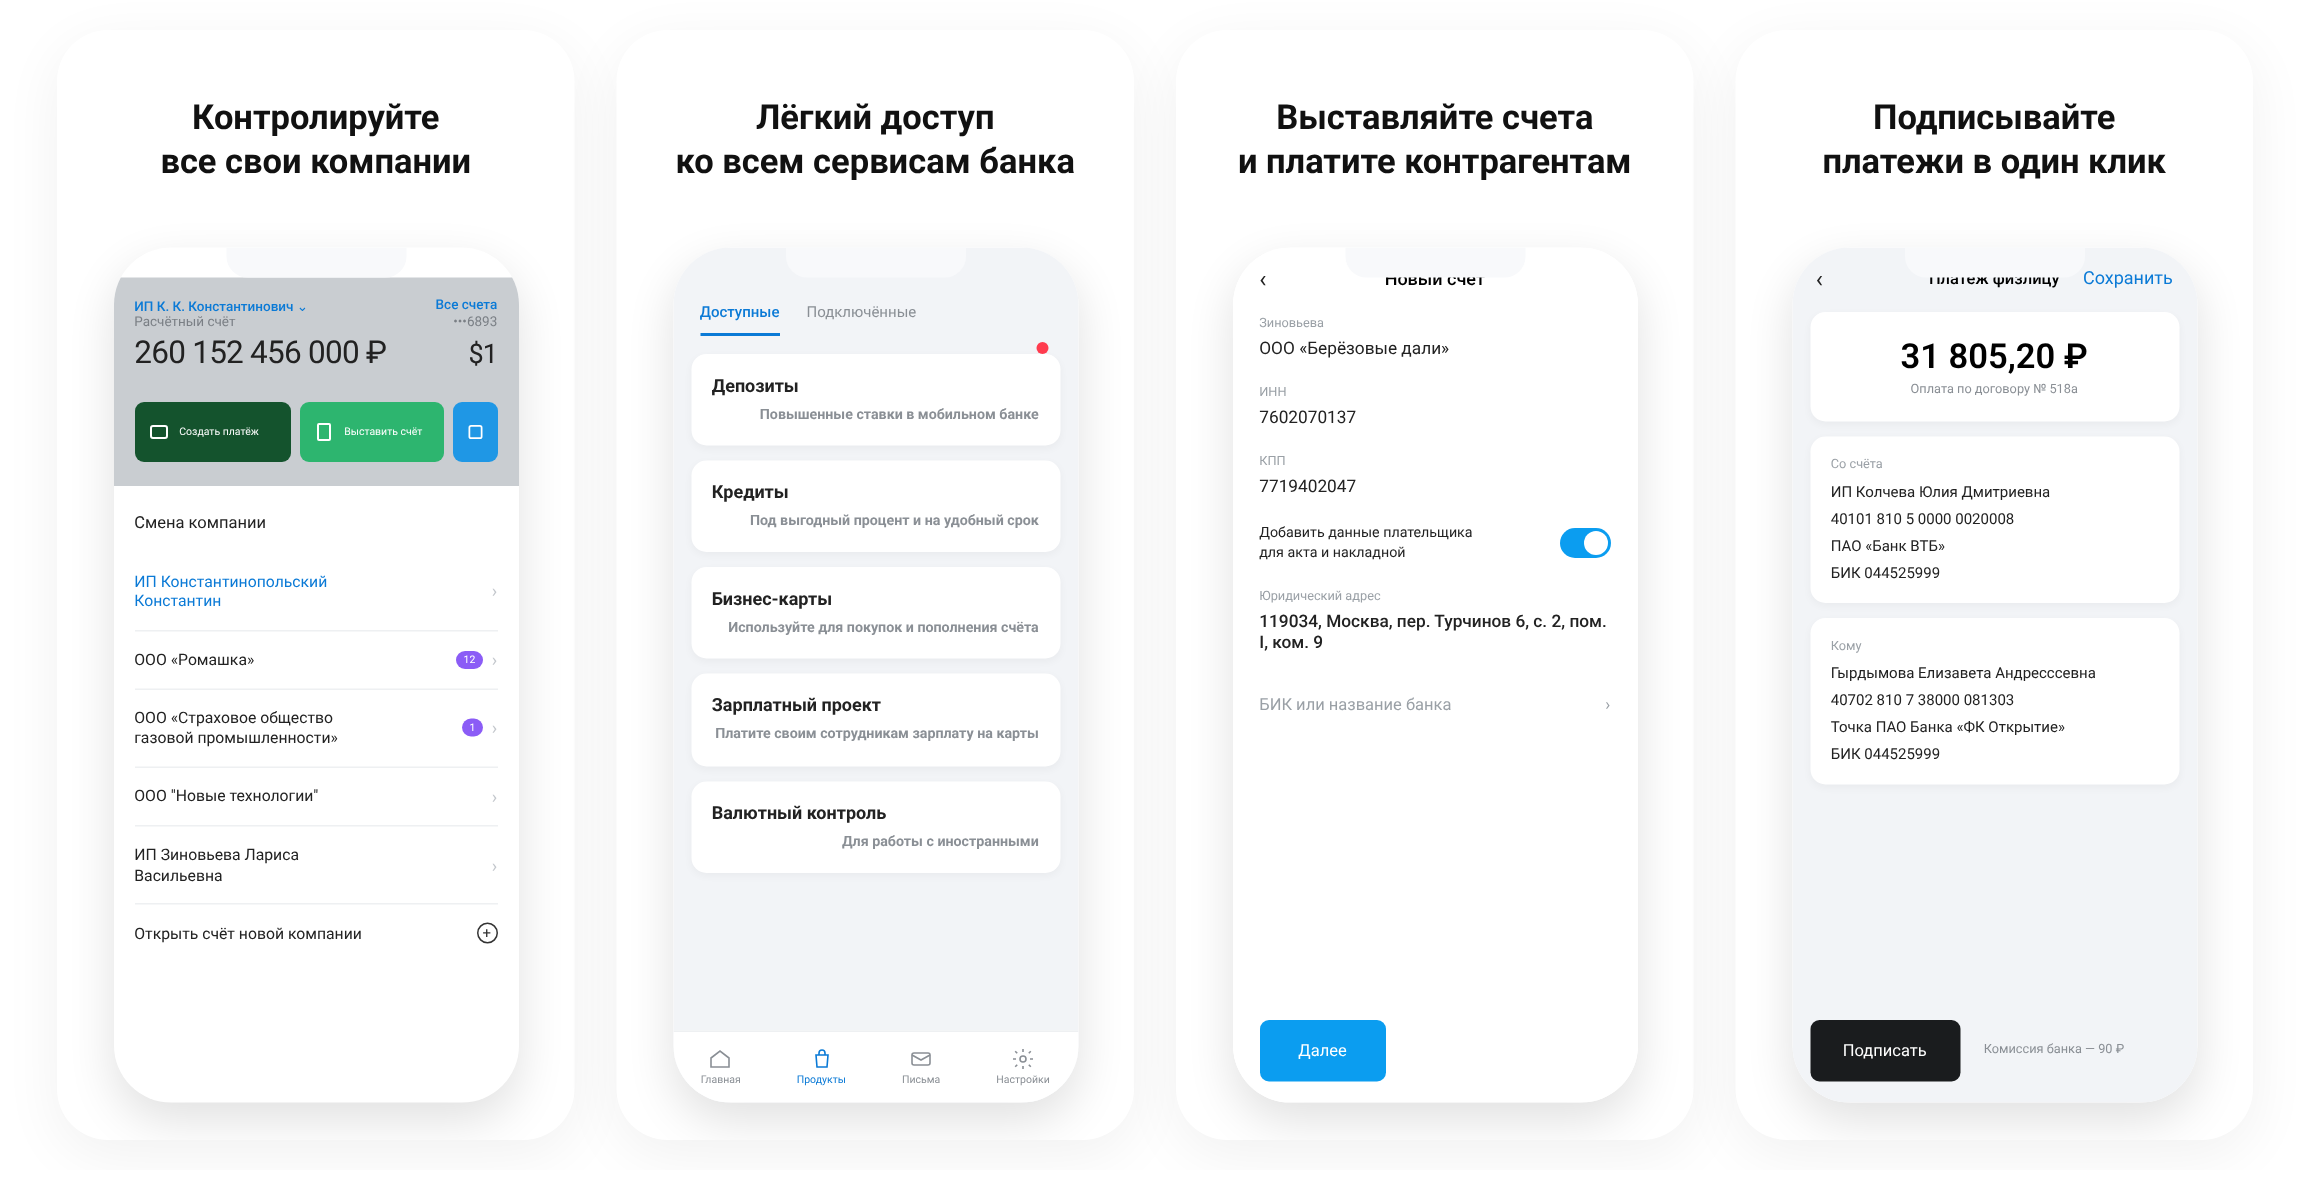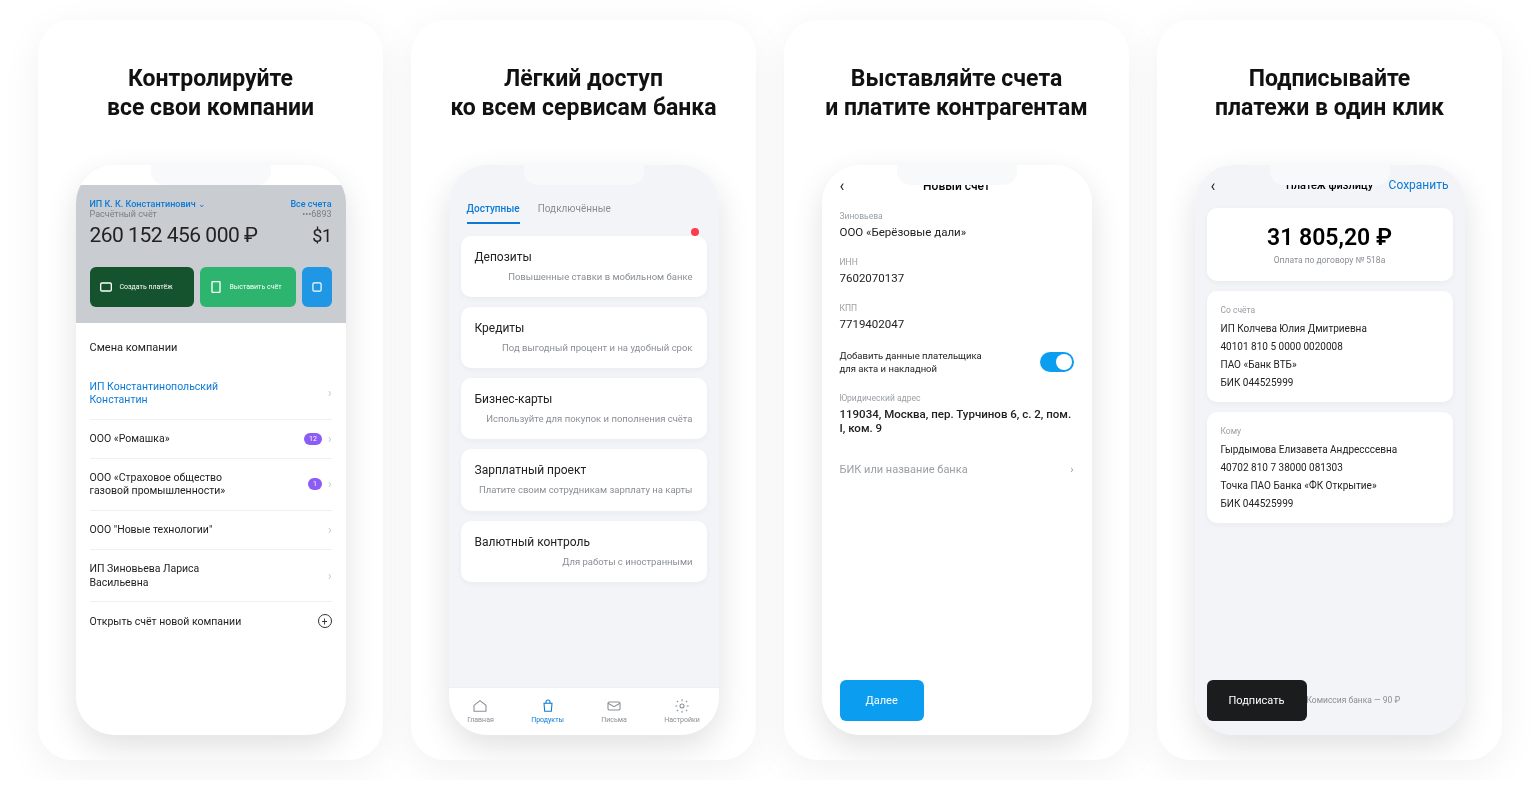--- a/index.html
+++ b/index.html
@@ -30,21 +30,21 @@
   .p1-badge { background:#8b5cf6; color:#fff; font-size:7px; padding:2px 5px; border-radius:8px; margin-right:6px;}
   .p1-right { display:flex; align-items:center;}
   .plus-circle { width:14px;height:14px;border:1.2px solid #333;border-radius:50%;display:flex;align-items:center;justify-content:center;font-size:10px;color:#333;}
   
   .p2-inner { background:#f2f4f7; height:100%; display:flex; flex-direction:column;}
   .p2-tabs { display:flex; gap:18px; padding:18px 18px 0 18px; font-size:10px;}
   .p2-tab { color:#8a8f95; padding-bottom:8px;}
   .p2-tab.active { color:#0b7ad6; border-bottom:2px solid #0b7ad6; font-weight:500;}
   .p2-list { padding:12px 12px 0 12px; flex:1; overflow:hidden; position:relative;}
   .red-dot { position:absolute; top:4px; right:20px; width:8px;height:8px;background:#ff3b4e;border-radius:50%;}
-  .p2-card { background:#fff; border-radius:10px; padding:14px 14px; margin-bottom:10px; box-shadow:0 2px 6px rgba(0,0,0,0.04);}
+  .p2-card { background:#fff; border-radius:10px; padding:14px 14px; margin-bottom:10px; box-shadow:0 2px 6px rgba(0,0,0,0.04);font-weight:bold;}
   .p2-card-title { font-size:12px; color:#222; margin-bottom:6px;}
   .p2-card-desc { font-size:9.5px; color:#8a8f95; line-height:1.4;text-align:right;}
   .p2-nav { height:48px; background:#fff; border-top:1px solid #eef0f2; display:flex; justify-content:space-around; align-items:center;}
   .p2-nav-item { display:flex;flex-direction:column;align-items:center;gap:2px;font-size:7px;color:#8a8f95;}
   .p2-nav-item.active { color:#0b7ad6;}
   .p2-nav-icon { width:16px;height:16px;}
   
   .p3-inner { background:#fff; height:100%; display:flex; flex-direction:column; padding:8px 18px 14px 18px;}
   .p3-head { display:flex; align-items:center; justify-content:center; position:relative; margin-bottom:18px; margin-top:6px;}
   .p3-back { position:absolute; left:0; font-size:16px; color:#222;}
@@ -63,21 +63,21 @@
   .p4-head { display:flex; align-items:center; justify-content:center; position:relative; margin:6px 4px 16px 4px;}
   .p4-back { position:absolute;left:0;font-size:16px;color:#222;}
   .p4-save { position:absolute; right:0; font-size:12px; color:#0b7ad6;}
   .p4-title { font-size:11px; font-weight:500;}
   .p4-amount-card { background:#fff;border-radius:10px;padding:16px 14px;text-align:center;margin-bottom:10px;box-shadow:0 2px 6px rgba(0,0,0,0.04);}
   .p4-amount { font-size:23px; font-weight:600;}
   .p4-amount-sub { font-size:8.5px; color:#8a8f95; margin-top:4px;}
   .p4-block { background:#fff;border-radius:10px;padding:14px;margin-bottom:10px;box-shadow:0 2px 6px rgba(0,0,0,0.04);}
   .p4-block-label { font-size:8.5px;color:#9aa0a6;margin-bottom:8px;}
   .p4-line { font-size:10px; color:#222; margin-bottom:7px;}
-  .p4-footer { display:flex; align-items:center; gap:0; margin-top:auto;}
+  .p4-footer { display:flex; align-items:center; gap:16px; margin-top:auto;}
   .p4-sign { background:#1a1c1e;color:#fff;font-size:11px;padding:14px 22px;border-radius:6px;}
   .p4-fee { font-size:8.5px;color:#8a8f95;}
 </style>
 </head>
 <body>
 
 <div class="panel">
   <div class="headline">
     <div>Контролируйте</div>
     <div>все свои компании</div>

